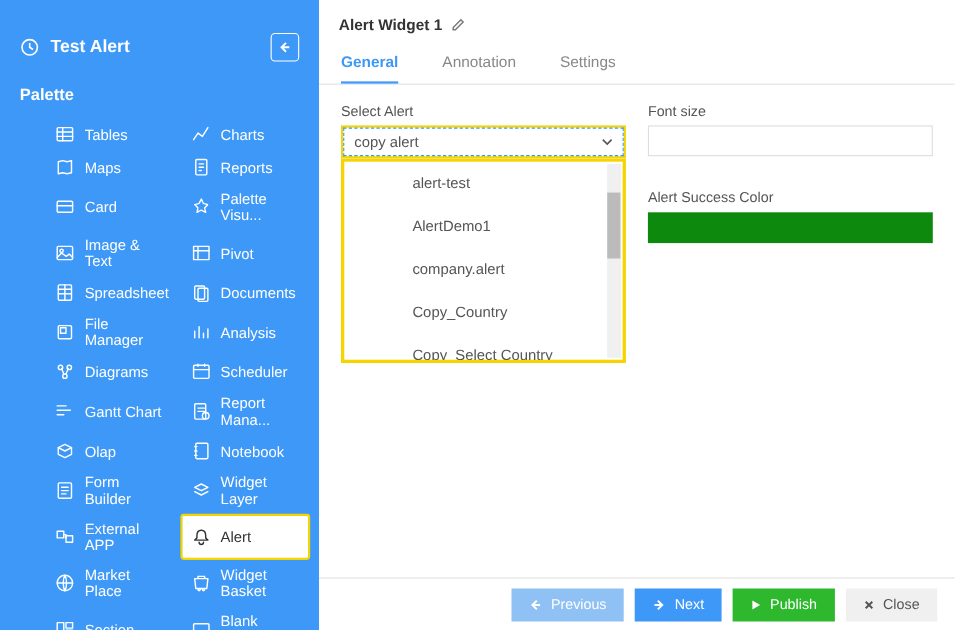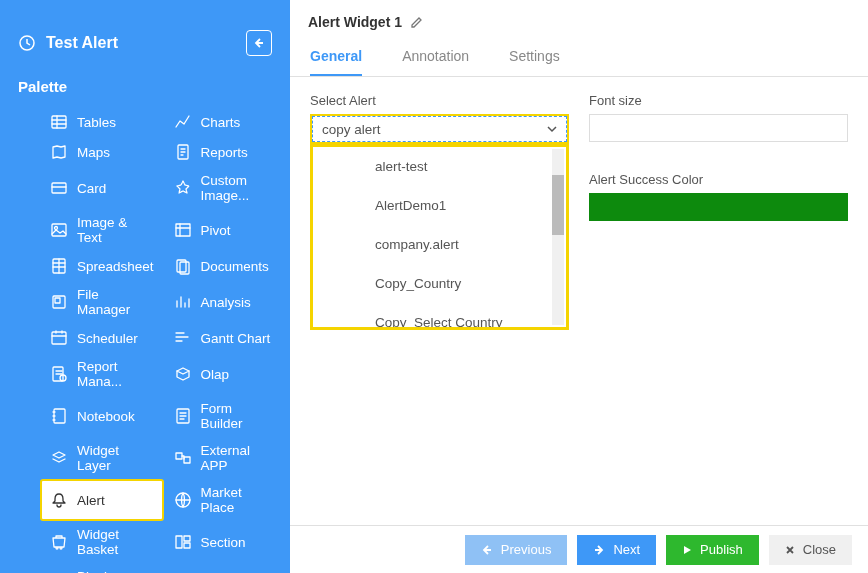--- a/index.html
+++ b/index.html
@@ -110,21 +110,21 @@
           </svg>
         </span>
         <span>Card</span>
       </div>
       <div class="palette-item">
         <span class="palette-icon">
           <svg width="18" height="18" viewBox="0 0 18 18" fill="none" stroke="#fff" stroke-width="1.3" stroke-linecap="round" stroke-linejoin="round">
             <path d="M9 2l2 4 4 1-3 3 1 4-4-2-4 2 1-4-3-3 4-1z" stroke-dasharray="2 1"></path>
           </svg>
         </span>
-        <span>Custom Image...</span>
+        <span>Palette Visu...</span>
       </div>
       <div class="palette-item">
         <span class="palette-icon">
           <svg width="18" height="18" viewBox="0 0 18 18" fill="none" stroke="#fff" stroke-width="1.3" stroke-linecap="round" stroke-linejoin="round">
             <rect x="2" y="3" width="14" height="12" rx="1"></rect>
             <circle cx="6" cy="7" r="1.5"></circle>
             <path d="M2 13l4-4 4 3 3-2 3 3"></path>
           </svg>
         </span>
         <span>Image &amp; Text</span>
@@ -165,20 +165,31 @@
         </span>
         <span>File Manager</span>
       </div>
       <div class="palette-item">
         <span class="palette-icon">
           <svg width="18" height="18" viewBox="0 0 18 18" fill="none" stroke="#fff" stroke-width="1.3" stroke-linecap="round" stroke-linejoin="round">
             <path d="M3 14V8M7 14V4M11 14v-4M15 14V6"></path>
           </svg>
         </span>
         <span>Analysis</span>
+      </div>
+      <div class="palette-item">
+        <span class="palette-icon">
+          <svg width="18" height="18" viewBox="0 0 18 18" fill="none" stroke="#fff" stroke-width="1.3" stroke-linecap="round" stroke-linejoin="round">
+            <circle cx="5" cy="5" r="2"></circle>
+            <circle cx="13" cy="5" r="2"></circle>
+            <circle cx="9" cy="13" r="2"></circle>
+            <path d="M6 6l2 5M12 6l-2 5"></path>
+          </svg>
+        </span>
+        <span>Diagrams</span>
       </div>
       <div class="palette-item">
         <span class="palette-icon">
           <svg width="18" height="18" viewBox="0 0 18 18" fill="none" stroke="#fff" stroke-width="1.3" stroke-linecap="round" stroke-linejoin="round">
             <rect x="2" y="3" width="14" height="12" rx="1"></rect>
             <path d="M2 7h14M6 2v2M12 2v2"></path>
           </svg>
         </span>
         <span>Scheduler</span>
       </div>

